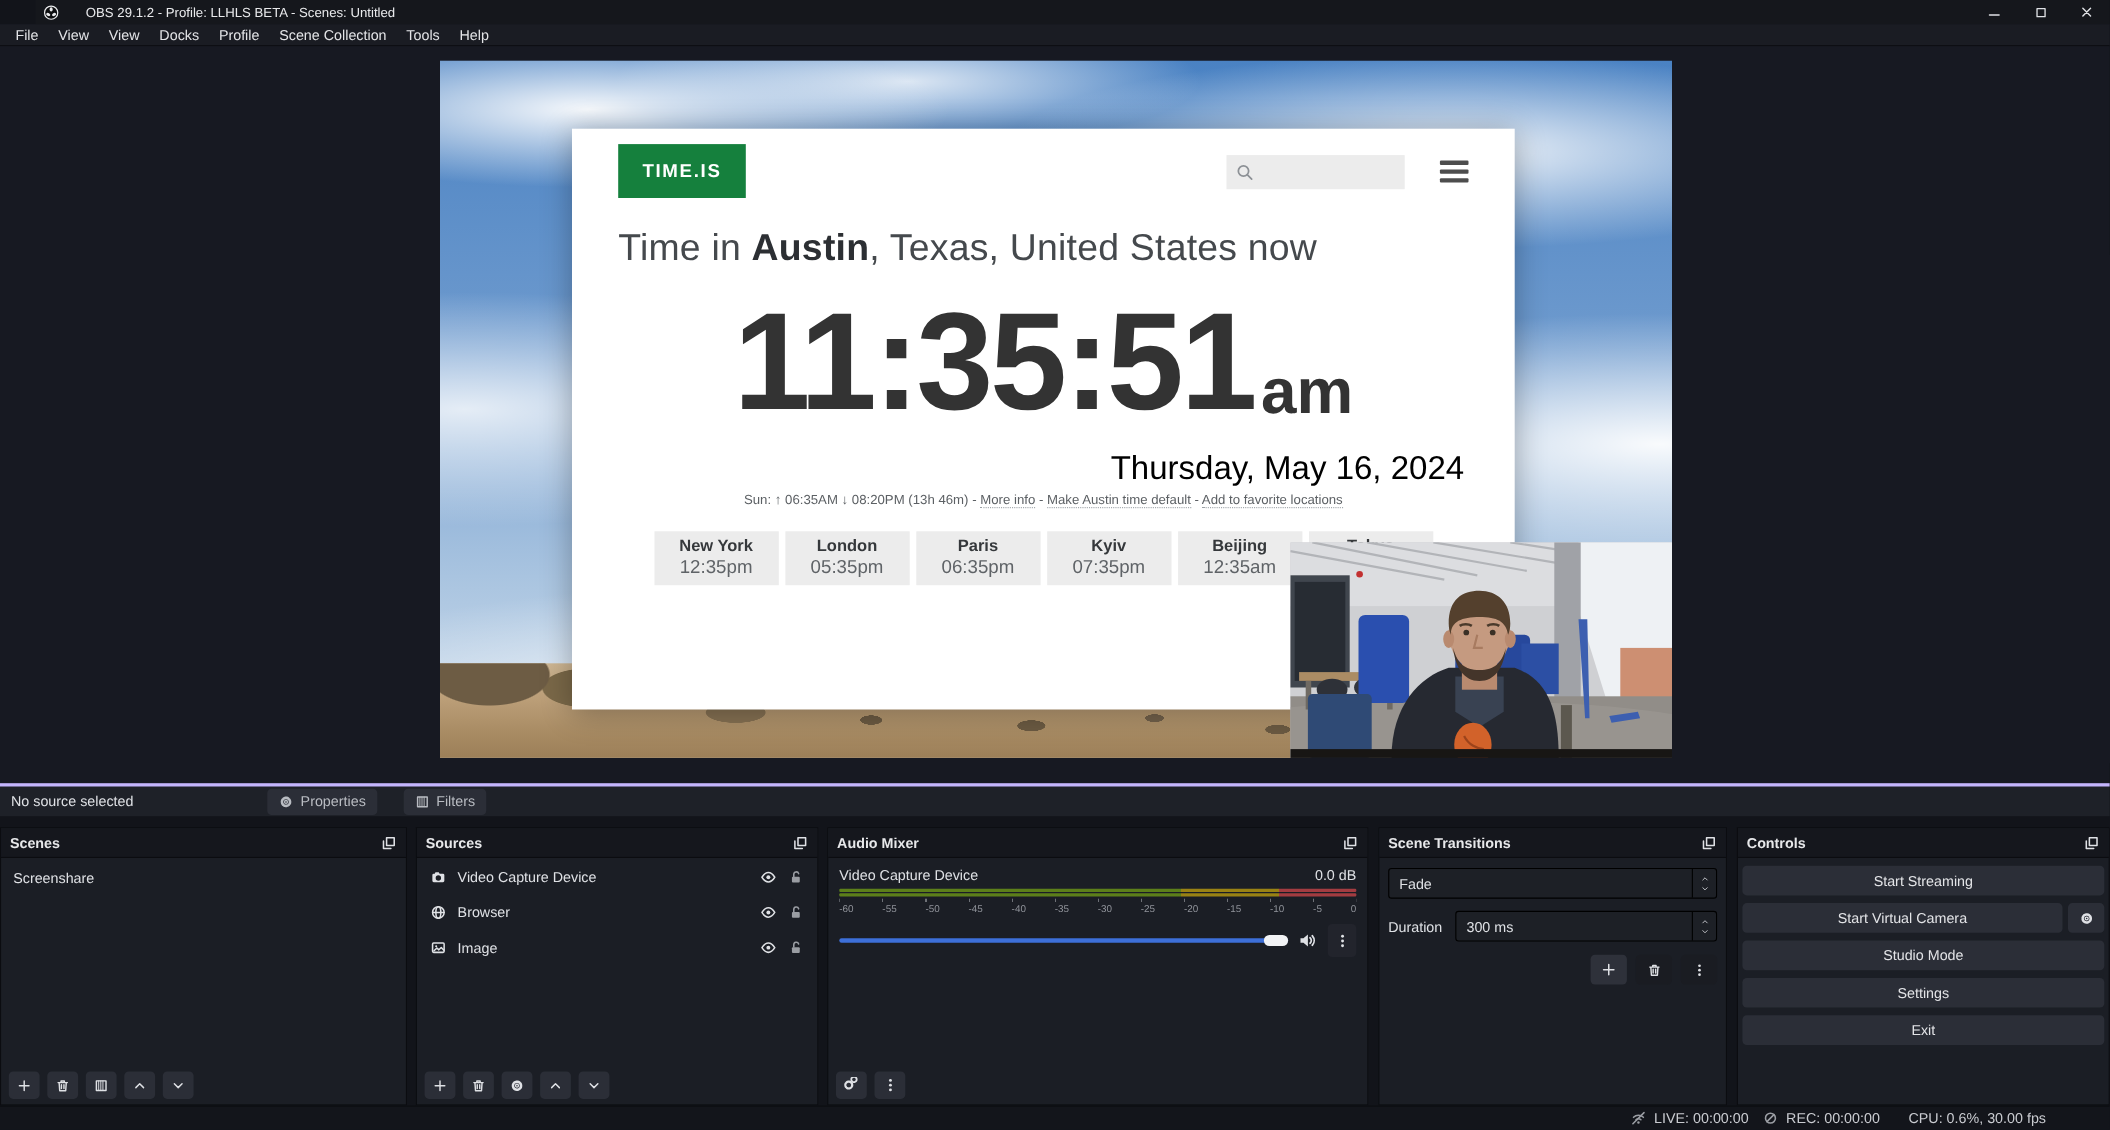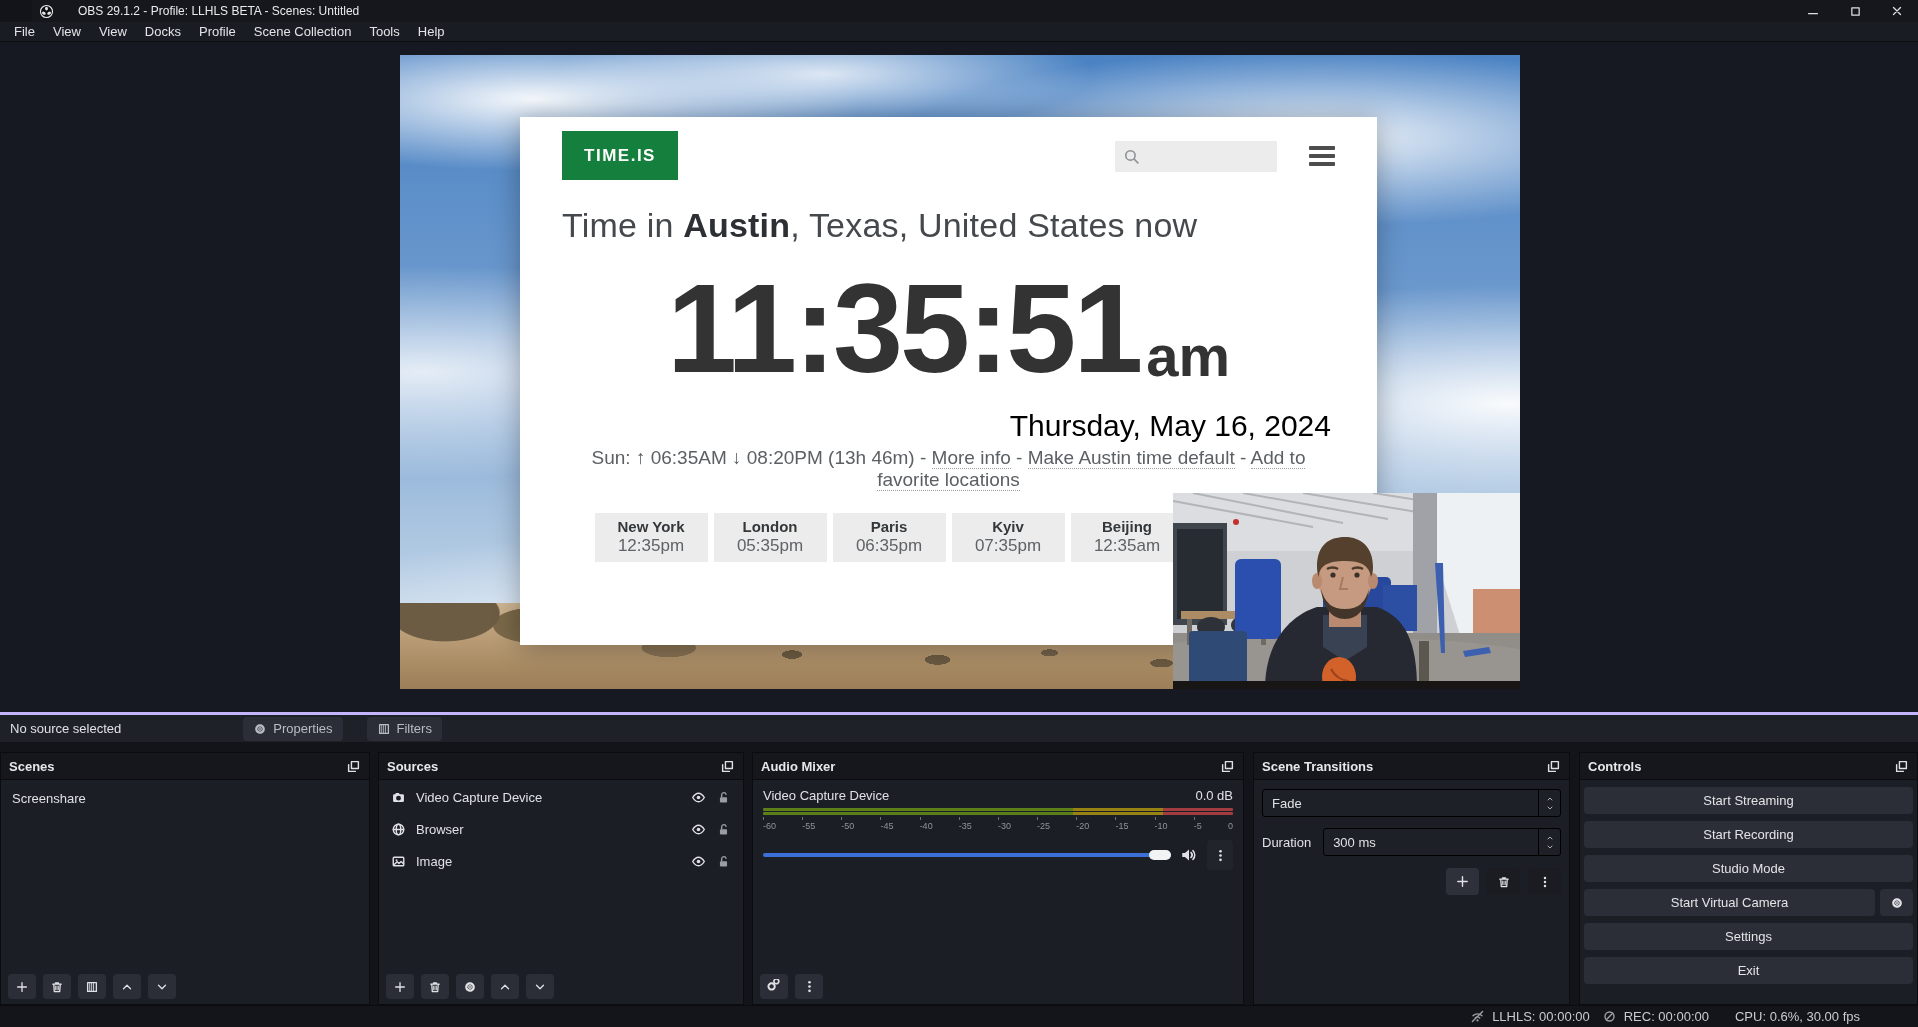--- a/index.html
+++ b/index.html
@@ -59,21 +59,21 @@
   .tis-search .icon { stroke:#8d9196; }
   .tis-burger { margin-left:32px; margin-top:15px; width:26px; height:20px;
     display:flex; flex-direction:column; justify-content:space-between; }
   .tis-burger span { display:block; height:4px; background:#4d4d4d; border-radius:1px; }
   .tis-heading { padding:26px 42px 0 42px; font-size:34px; color:#45494d; letter-spacing:.2px; }
   .tis-heading b { color:#2c2f33; font-weight:800; }
   .tis-clockrow { display:flex; justify-content:center; align-items:flex-end; margin-top:2px; height:152px; }
   .tis-clock { font-size:126px; font-weight:700; color:#333; letter-spacing:-3px; line-height:1.1; }
   .tis-ampm { font-size:58px; font-weight:700; color:#333; margin:0 0 10px 6px; }
   .tis-date { text-align:right; padding-right:46px; font-size:30px; color:#000000; margin-top:10px; }
-  .tis-sun { text-align:center; padding:4px 44px 0 44px; font-size:19px; color:#5c6064; }
+  .tis-sun { text-align:center; padding:4px 44px 0 44px; font-size:12px; color:#5c6064; }
   .tis-sun a { color:#5c6064; text-decoration:none; border-bottom:1px dotted #9aa0a5; }
   .tis-cities { display:flex; justify-content:center; gap:6px; margin-top:22px; }
   .tis-city { width:113px; height:49px; background:#ececec; text-align:center; padding-top:5px; }
   .tis-city .name { font-size:15px; font-weight:bold; color:#35383b; }
   .tis-city .time { font-size:17px; color:#5f6367; margin-top:1px; }
 
   
   .webcam { position:absolute; right:0; bottom:0; width:347px; height:196px; }
 
   
@@ -633,49 +633,46 @@
       <span>Controls</span>
       <svg class="icon popout" width="15" height="15">
           <use href="#i-popout"></use>
         </svg>
     </div>
     <div class="controls-body">
       <div class="ctrl-row">
           <div class="ctrl-btn">Start Streaming</div>
         </div>
       <div class="ctrl-row">
-          <div class="ctrl-btn">Start Recording</div>
-        </div>
-      <div class="ctrl-row">
-          <div class="ctrl-btn">Studio Mode</div>
-        </div>
-      <div class="ctrl-row">
         <div class="ctrl-btn">Start Virtual Camera</div>
         <div class="ctrl-btn gear">
             <svg class="icon" width="14" height="14">
               <use href="#i-gear"></use>
             </svg>
           </div>
       </div>
+      <div class="ctrl-row">
+          <div class="ctrl-btn">Studio Mode</div>
+        </div>
       <div class="ctrl-row">
           <div class="ctrl-btn">Settings</div>
         </div>
       <div class="ctrl-row">
           <div class="ctrl-btn">Exit</div>
         </div>
     </div>
   </div>
 </div>
 
 <div class="statusbar">
   <div class="status-group">
     <svg class="icon" width="15" height="15">
         <use href="#i-signal-off"></use>
       </svg>
-    <span>LLHLS: 00:00:00</span>
+    <span>LIVE: 00:00:00</span>
   </div>
   <div class="status-group">
     <svg class="icon" width="15" height="15">
         <use href="#i-rec-off"></use>
       </svg>
     <span>REC: 00:00:00</span>
   </div>
   <span class="status-cpu">CPU: 0.6%, 30.00 fps</span>
 </div>
 

